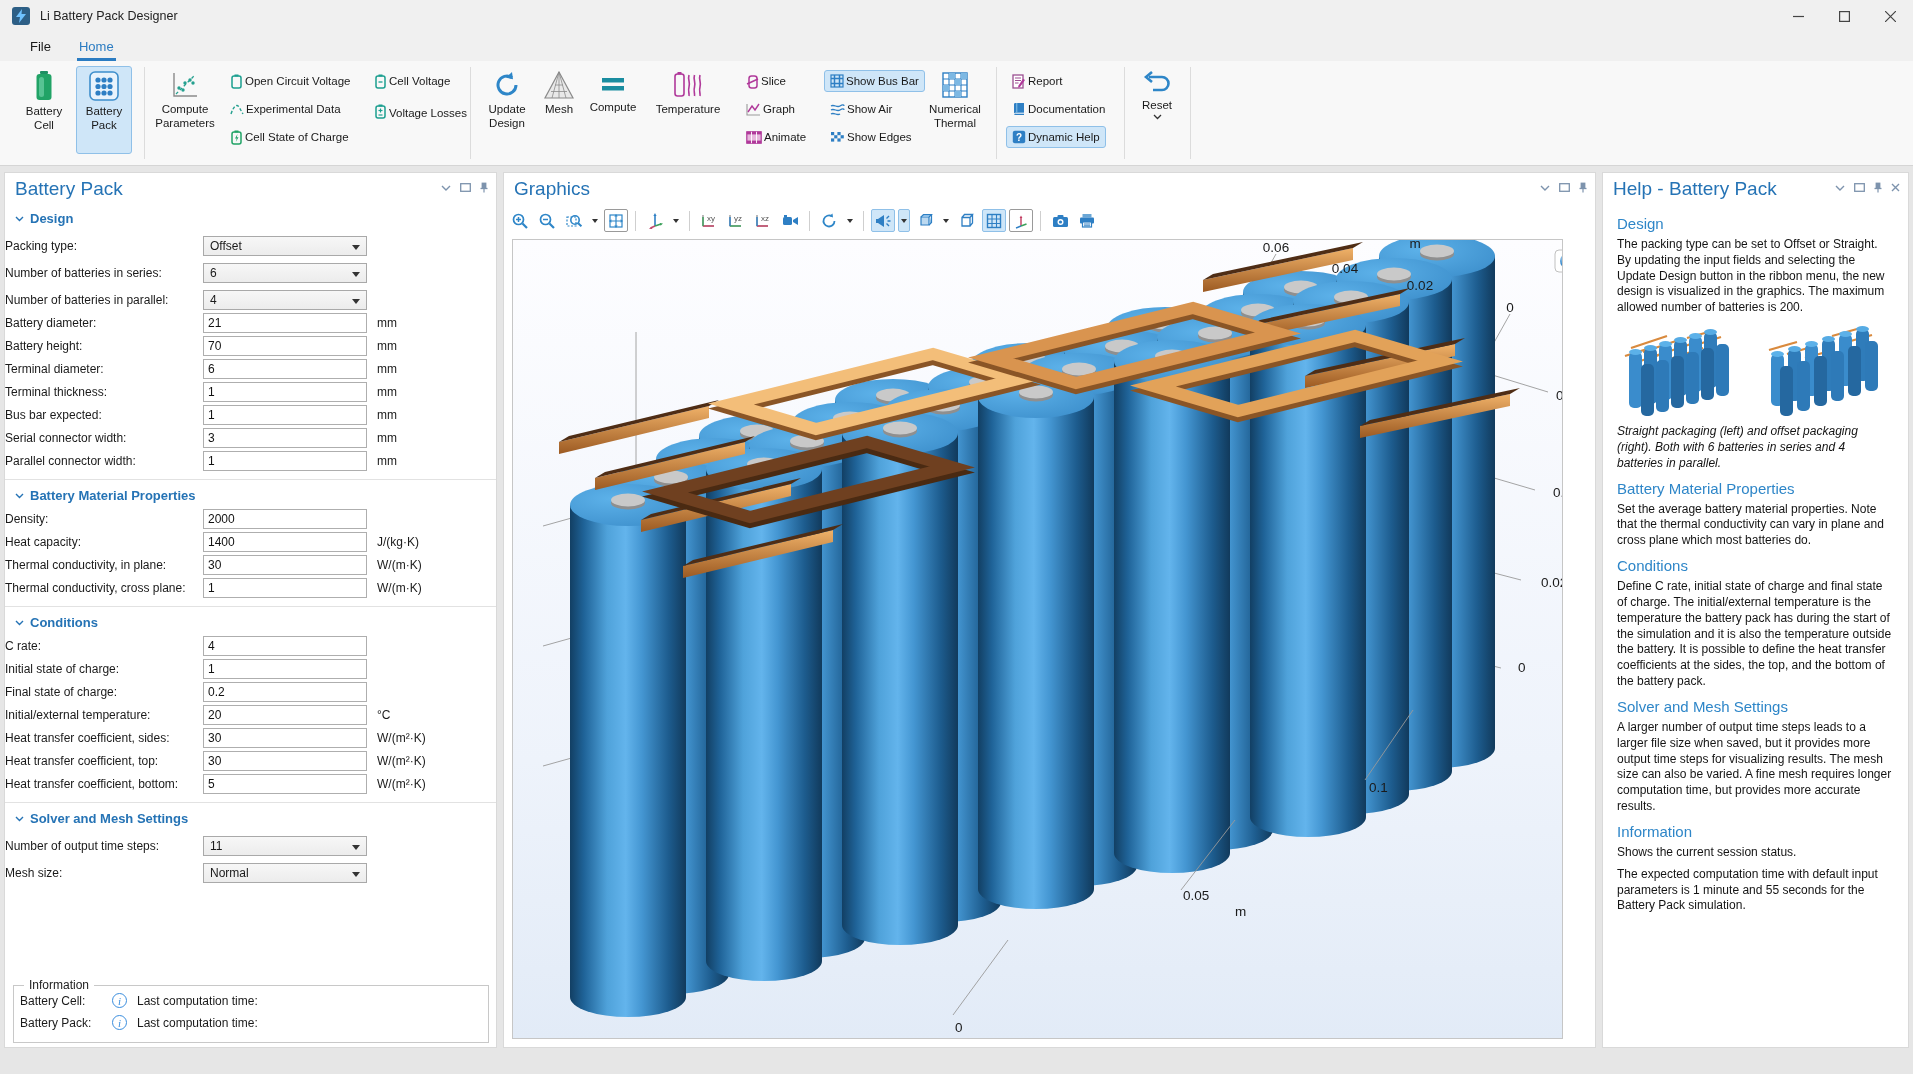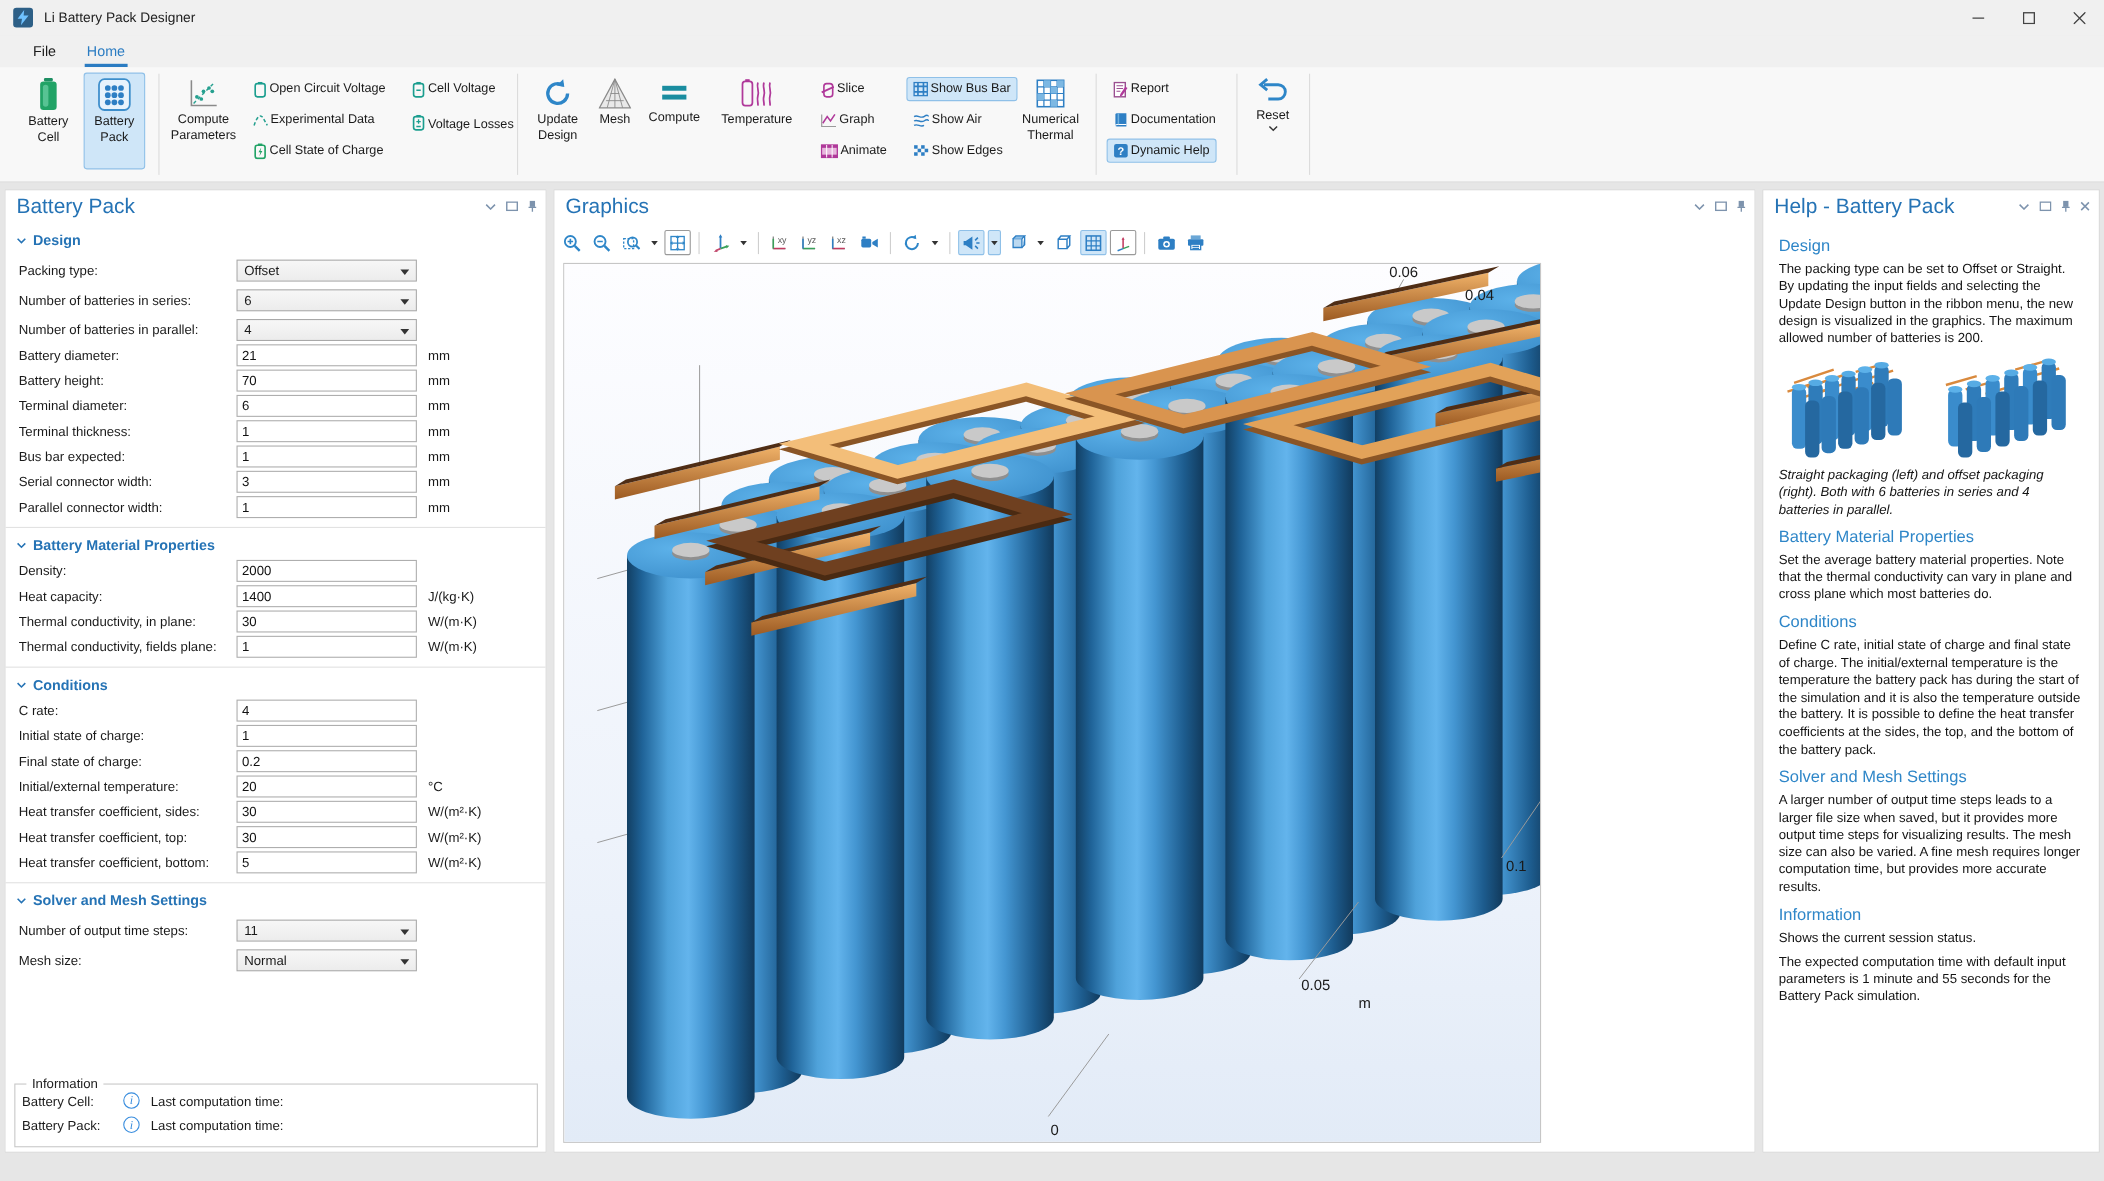--- a/index.html
+++ b/index.html
@@ -41,21 +41,21 @@
   .panel-head { height:32px; display:flex; align-items:center; padding:0 10px; position:relative; }
   .panel-title { font-size:19px; color:#2573b5; }
   .panel-ctrls { position:absolute; right:8px; top:9px; display:flex; gap:9px; align-items:center; color:#7d93ad; }
   .panel-ctrls svg { display:block; }
 
   
   .left-panel { left:4px; top:6px; width:493px; height:876px; }
   .sect-head { display:flex; align-items:center; gap:6px; padding:6px 10px 4px 10px; color:#2573b5; font-weight:bold; font-size:13px; }
   .sect-head svg { display:block; }
   .sect-divider { height:1px; background:#e2e2e2; margin:7px 0 2px 0; }
-  .frow { display:flex; align-items:center; height:23px; padding-left:12px; }
+  .frow { display:flex; align-items:center; height:23px; }
   .flabel { flex:0 0 198px; font-size:12px; color:#1a1a1a; }
   .dropdown { width:164px; height:20px; background:linear-gradient(#f7f7f7,#ececec); border:1px solid #a9a9a9;
               display:flex; align-items:center; padding-left:6px; position:relative; font-size:12px; }
   .dd-caret { position:absolute; right:6px; top:8px; width:0; height:0; border-left:4px solid transparent;
               border-right:4px solid transparent; border-top:5px solid #333; }
   .tinput { width:164px; height:20px; border:1px solid #aeaeae; font-size:12px; padding:0 4px;
             font-family:"Liberation Sans", sans-serif; color:#111; }
   .funit { margin-left:10px; font-size:12px; color:#1a1a1a; }
   .infobox { position:absolute; left:8px; top:812px; width:476px; height:58px; border:1px solid #c8c8c8; }
   .infobox .legend { position:absolute; top:-8px; left:10px; background:#fff; padding:0 5px; font-size:12px; color:#222; }
@@ -70,21 +70,21 @@
   .graphics-panel { left:503px; top:6px; width:1093px; height:876px; }
   .gtoolbar { display:flex; align-items:center; gap:3px; padding:4px 8px 6px 4px; }
   .tbtn { width:24px; height:23px; display:flex; align-items:center; justify-content:center;
           border:1px solid transparent; border-radius:2px; position:relative; }
   .tbtn.active { background:#cfe6f8; border-color:#8fc0e8; }
   .tbtn.boxed { border-color:#9a9a9a; }
   .tcaret { width:12px; height:23px; display:flex; align-items:center; justify-content:center; }
   .tcaret::before { content:""; width:0; height:0; border-left:3.5px solid transparent; border-right:3.5px solid transparent; border-top:4px solid #333; }
   .tcaret.active { background:#cfe6f8; border:1px solid #8fc0e8; border-radius:2px; }
   .tsep { width:1px; height:20px; background:#cfcfcf; margin:0 4px; }
-  .gcanvas { position:absolute; left:8px; top:66px; width:889px; height:800px; border:1px solid #c6c6c6; overflow:hidden; }
+  .gcanvas { position:absolute; left:8px; top:66px; width:1051px; height:800px; border:1px solid #c6c6c6; overflow:hidden; }
   .gcanvas svg.scene { display:block; }
 
   
   .help-panel { left:1602px; top:6px; width:307px; height:876px; }
   .help-body { padding:2px 14px 0 14px; }
   .help-h { font-size:15px; color:#2e86c8; margin:8px 0 5px 0; font-weight:normal; }
   .help-p { font-size:12px; line-height:1.32; color:#141414; margin-bottom:6px; }
   .help-caption { font-size:12px; line-height:1.32; color:#141414; font-style:italic; margin:4px 0 2px 0; }
   .pack-imgs { display:flex; gap:8px; margin:6px 0 2px 0; }
 </style>
@@ -484,21 +484,21 @@
         <span class="flabel">Heat capacity:</span>
         <input class="tinput" value="1400" style="">
         <span class="funit">J/(kg·K)</span>
       </div>
     <div class="frow">
         <span class="flabel">Thermal conductivity, in plane:</span>
         <input class="tinput" value="30" style="">
         <span class="funit">W/(m·K)</span>
       </div>
     <div class="frow">
-        <span class="flabel">Thermal conductivity, fields plane:</span>
+        <span class="flabel">Thermal conductivity, cross plane:</span>
         <input class="tinput" value="1" style="">
         <span class="funit">W/(m·K)</span>
       </div>
     <div class="sect-divider"></div>
 
     <div class="sect-head">
       <svg width="9" height="6" viewBox="0 0 9 6">
           <path d="M1 1 L4.5 4.5 L8 1" fill="none" stroke="#2573b5" stroke-width="1.4"></path>
         </svg>
       <span>Conditions</span>

